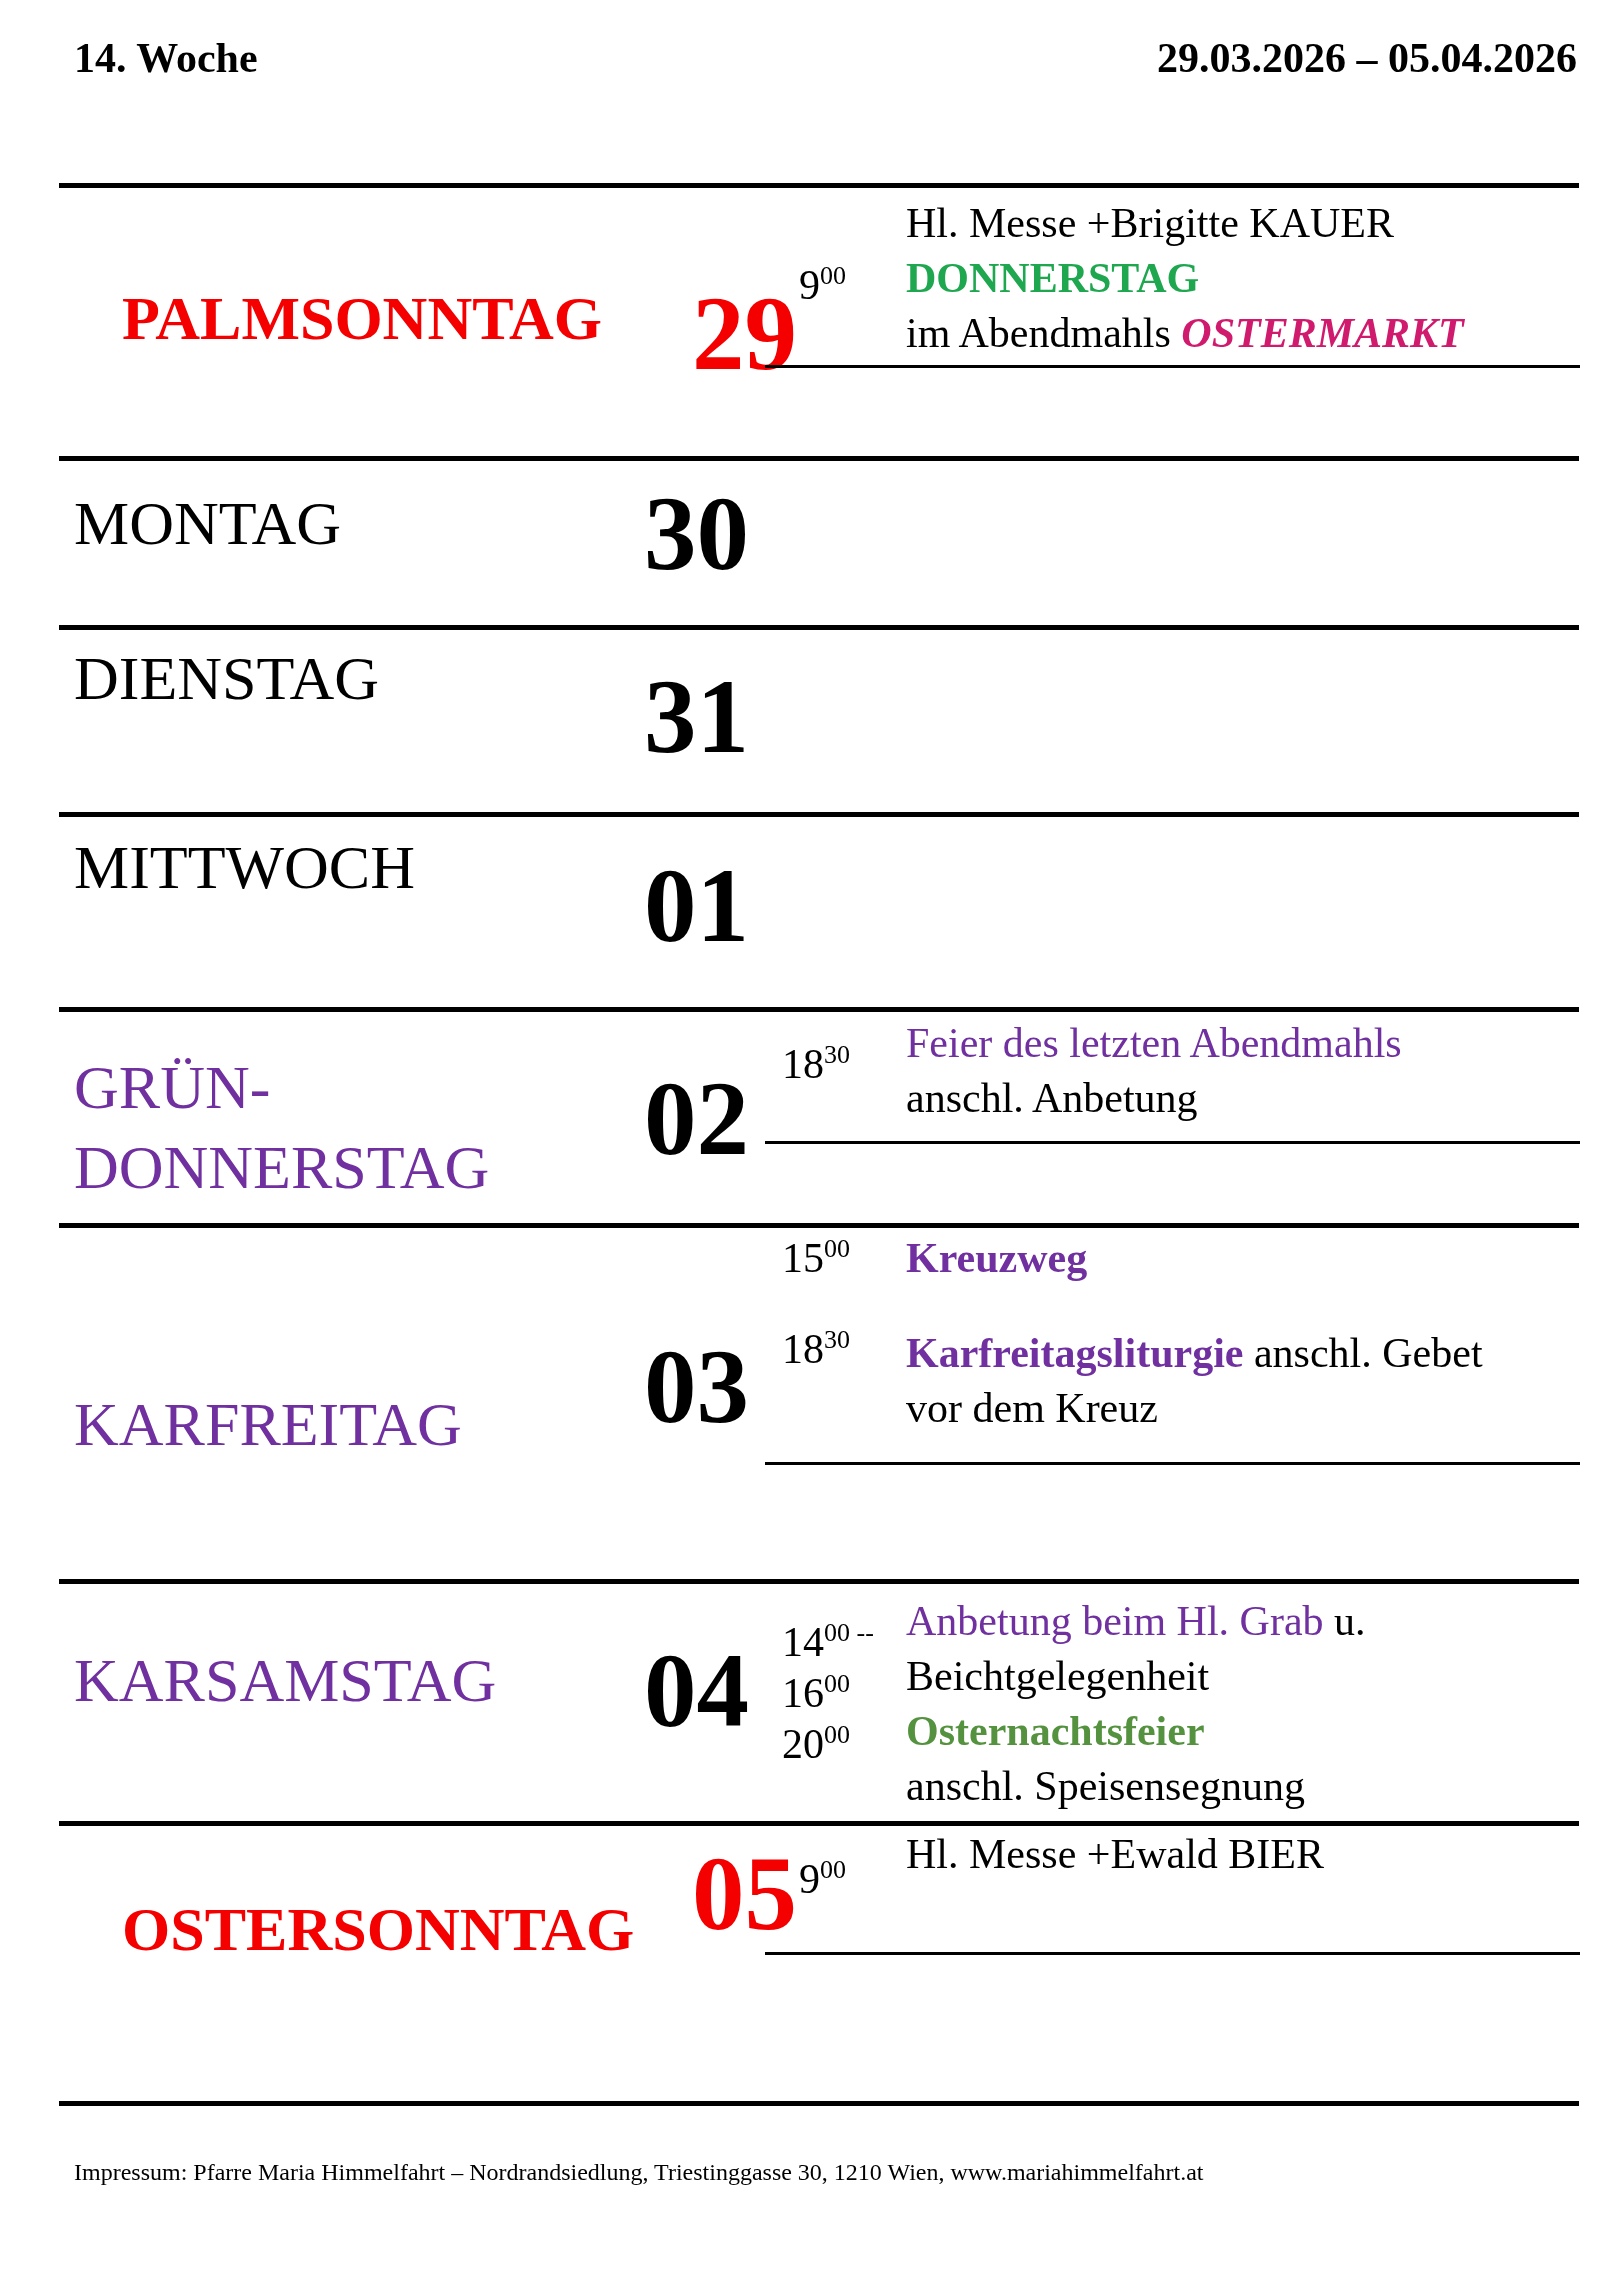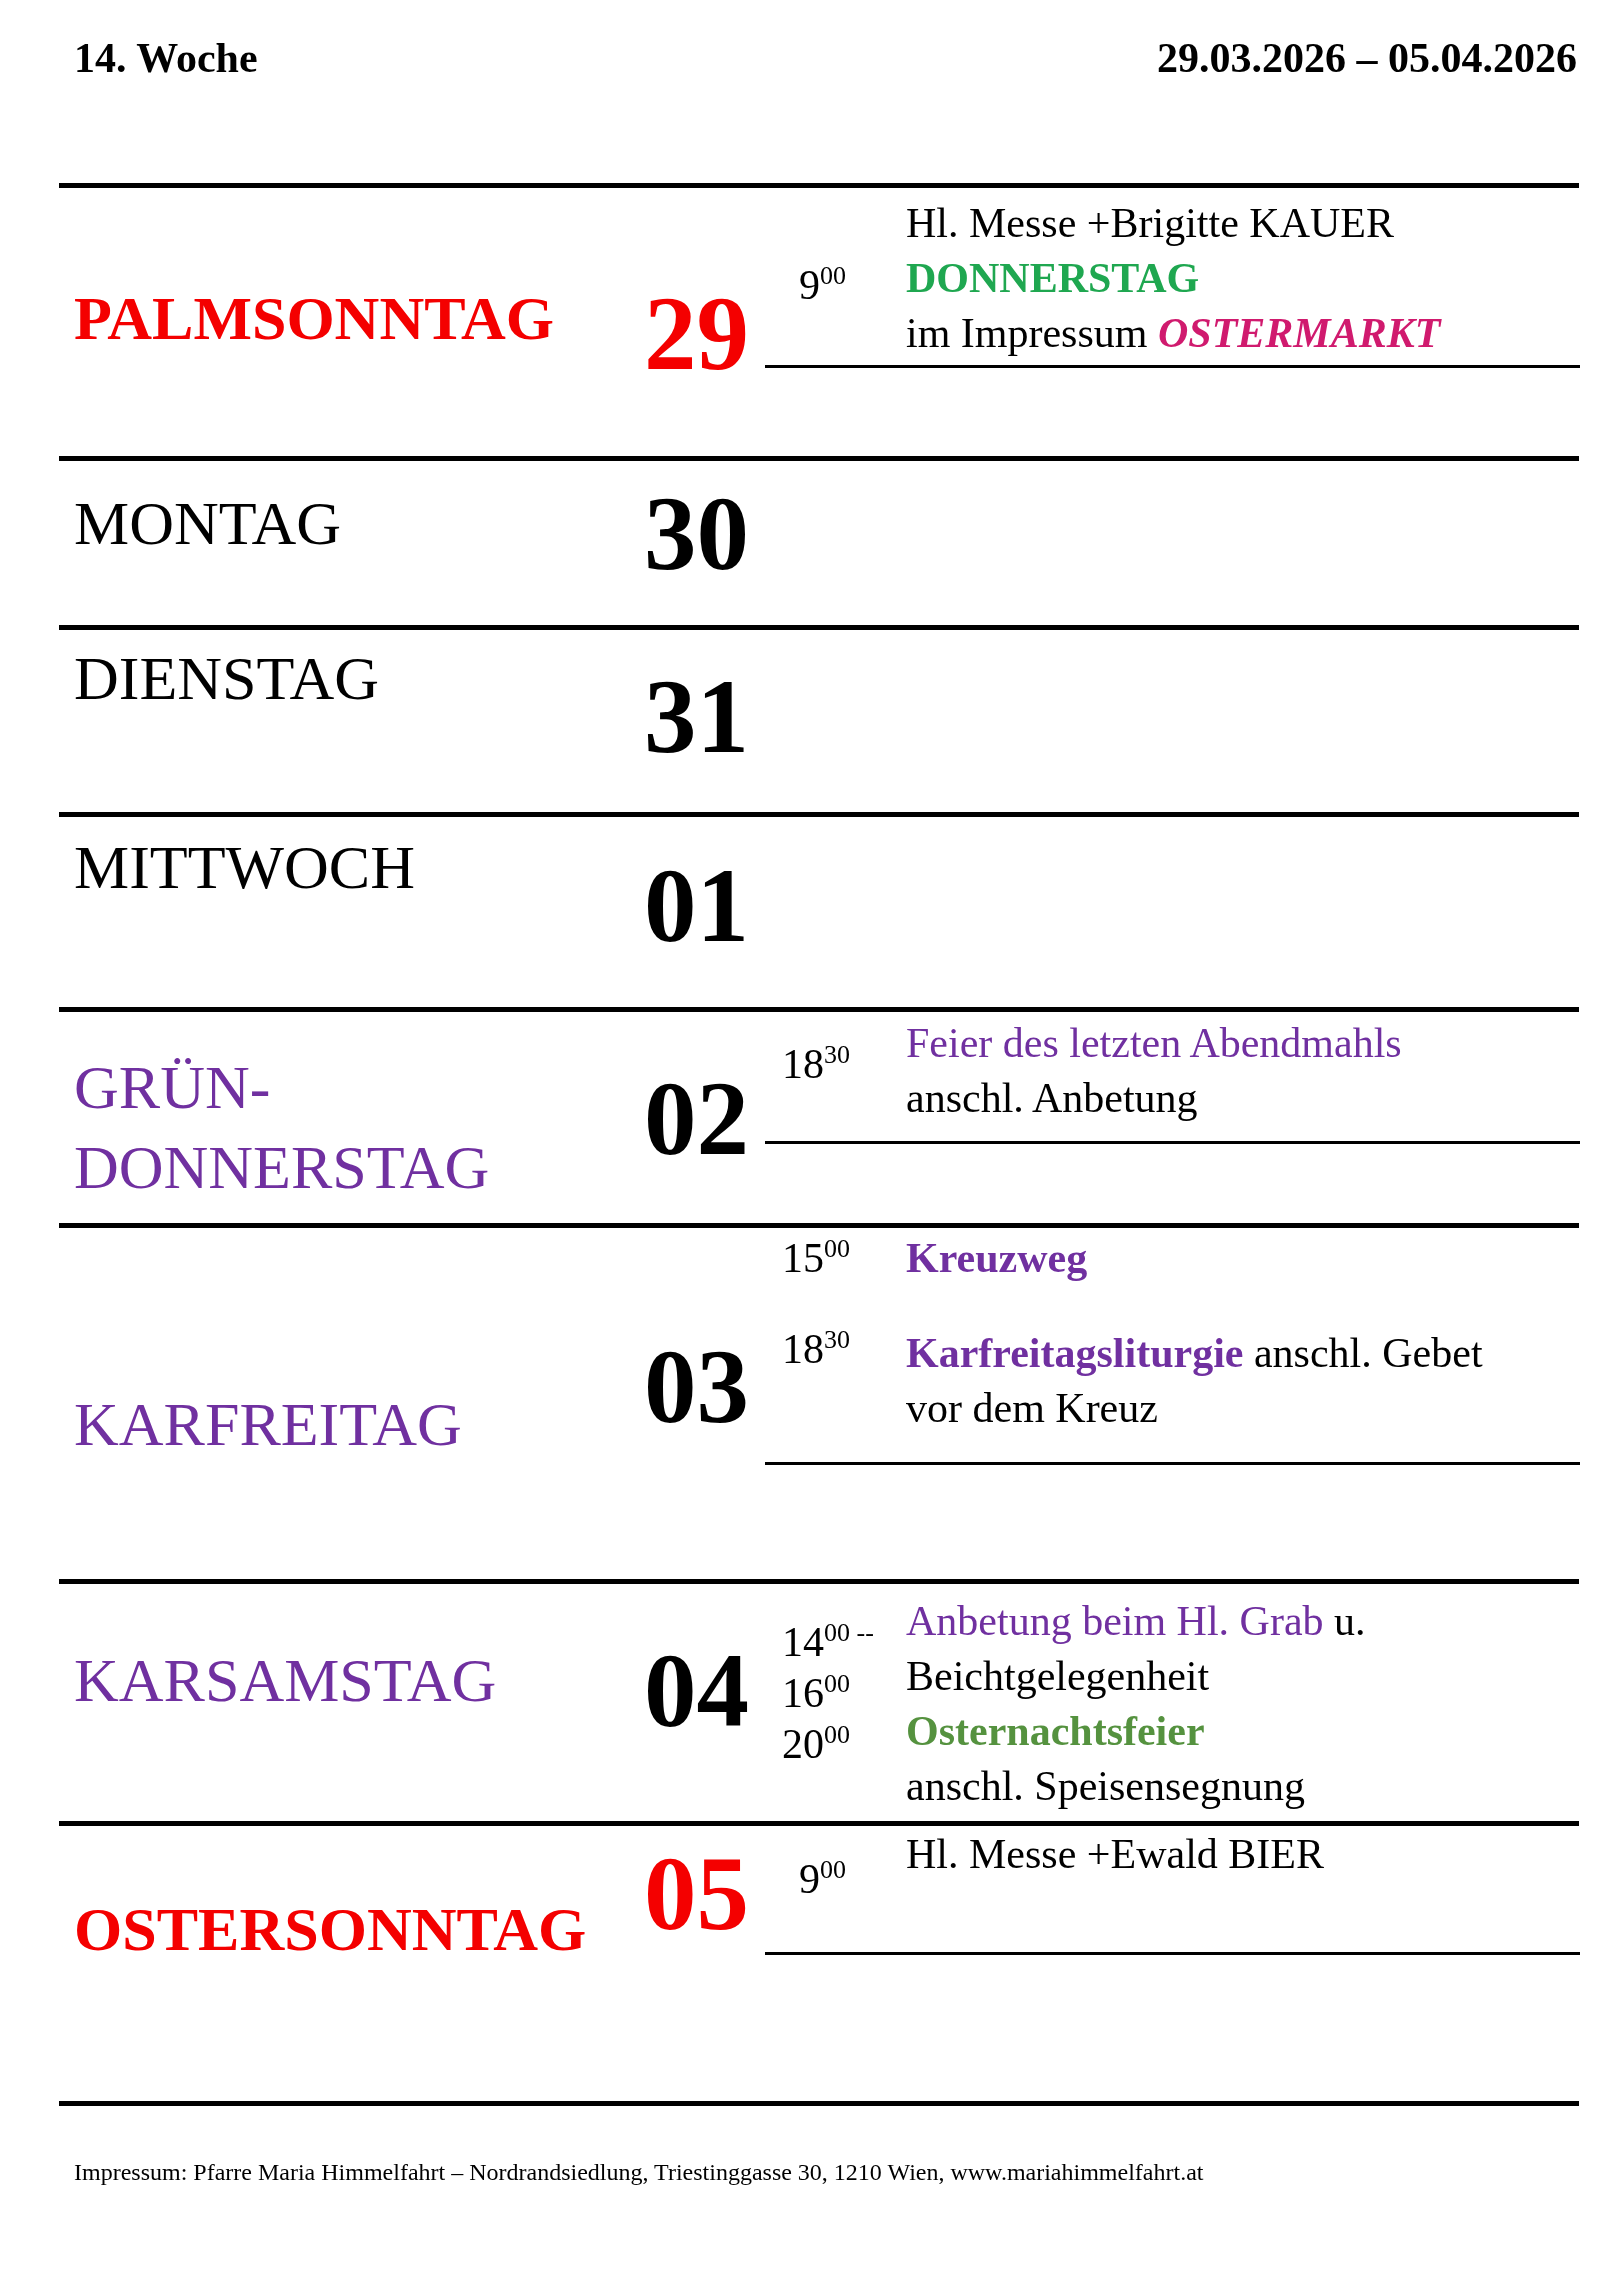--- a/index.html
+++ b/index.html
@@ -24,21 +24,21 @@
   .dayname{position:absolute;left:74px;font-size:62px;line-height:80px;white-space:nowrap;}
   
   .daynum{position:absolute;left:628px;width:137px;text-align:center;font-size:105px;font-weight:bold;line-height:1;white-space:nowrap;}
   
   .time{position:absolute;left:782px;font-size:42px;line-height:51px;white-space:nowrap;}
   .time sup,.times sup{font-size:26px;line-height:0;vertical-align:super;}
   .times{position:absolute;left:782px;font-size:42px;line-height:51px;white-space:nowrap;}
   
   .ev{position:absolute;left:906px;font-size:42px;line-height:55px;white-space:nowrap;}
   
-  .c-red{color:var(--red);}
+  .c-red{color:var(--red);margin-left:48px;}
   .c-purple{color:var(--purple);margin-top:32px;}
   .c-green{color:var(--green);}
   .c-magenta{color:var(--magenta);}
   .c-pink{color:var(--pink);}
   .c-dkgreen{color:var(--dark-green);}
   .b{font-weight:bold;}
   .i{font-style:italic;}
   
   .footer{position:absolute;left:74px;top:2159px;font-size:24px;white-space:nowrap;}
 </style>
@@ -59,21 +59,21 @@
   <div class="hr" style="top:1579px"></div>
   <div class="hr" style="top:1821px"></div>
   <div class="hr" style="top:2101px"></div>
 
   <div class="dayname c-red b" style="top:278px">PALMSONNTAG</div>
   <div class="daynum c-red" style="top:281px">29</div>
   <div class="time" style="top:260px;left:799px"><span>9</span><sup>00</sup></div>
   <div class="ev" style="top:196px">
     <div><span>Hl. Messe +Brigitte KAUER</span></div>
     <div><span class="c-green b">DONNERSTAG</span></div>
-    <div><span>im Impressum </span><span class="c-magenta b i">OSTERMARKT</span></div>
+    <div><span>im Abendmahls </span><span class="c-magenta b i">OSTERMARKT</span></div>
   </div>
   <div class="ev-ul" style="top:365px"></div>
 
   <div class="dayname" style="top:483px">MONTAG</div>
   <div class="daynum" style="top:481px">30</div>
 
   <div class="dayname" style="top:638px">DIENSTAG</div>
   <div class="daynum" style="top:664px">31</div>
 
   <div class="dayname" style="top:827px">MITTWOCH</div>

